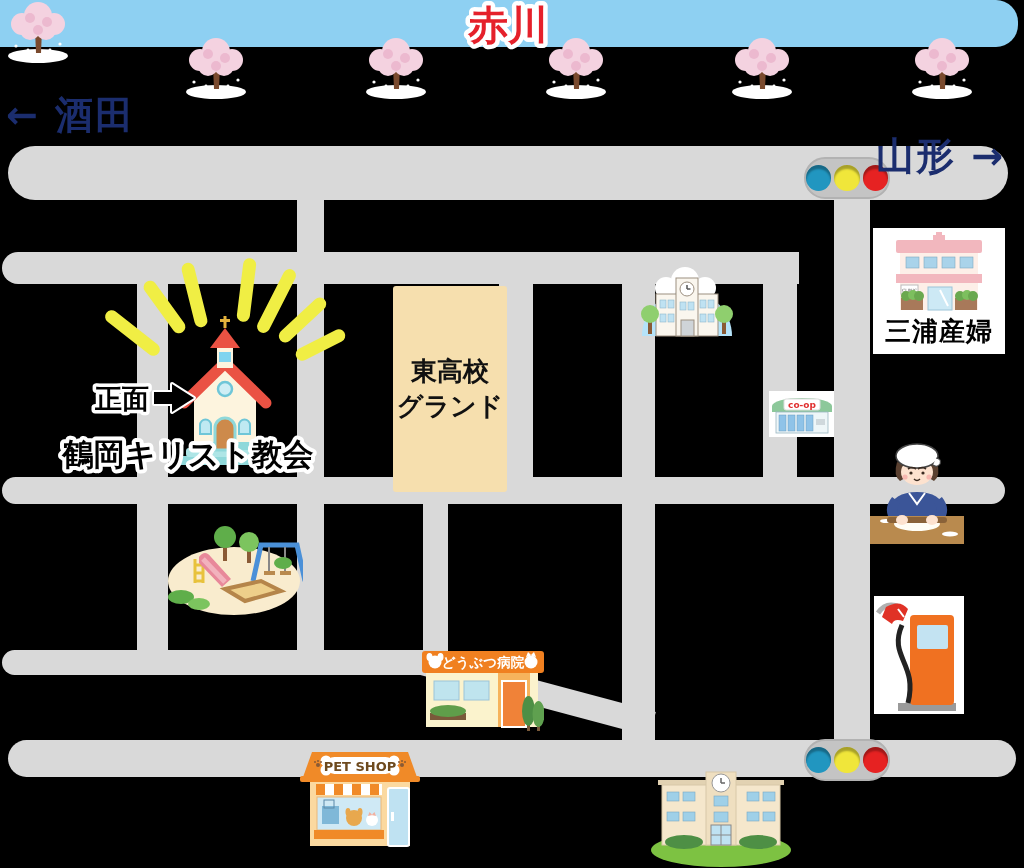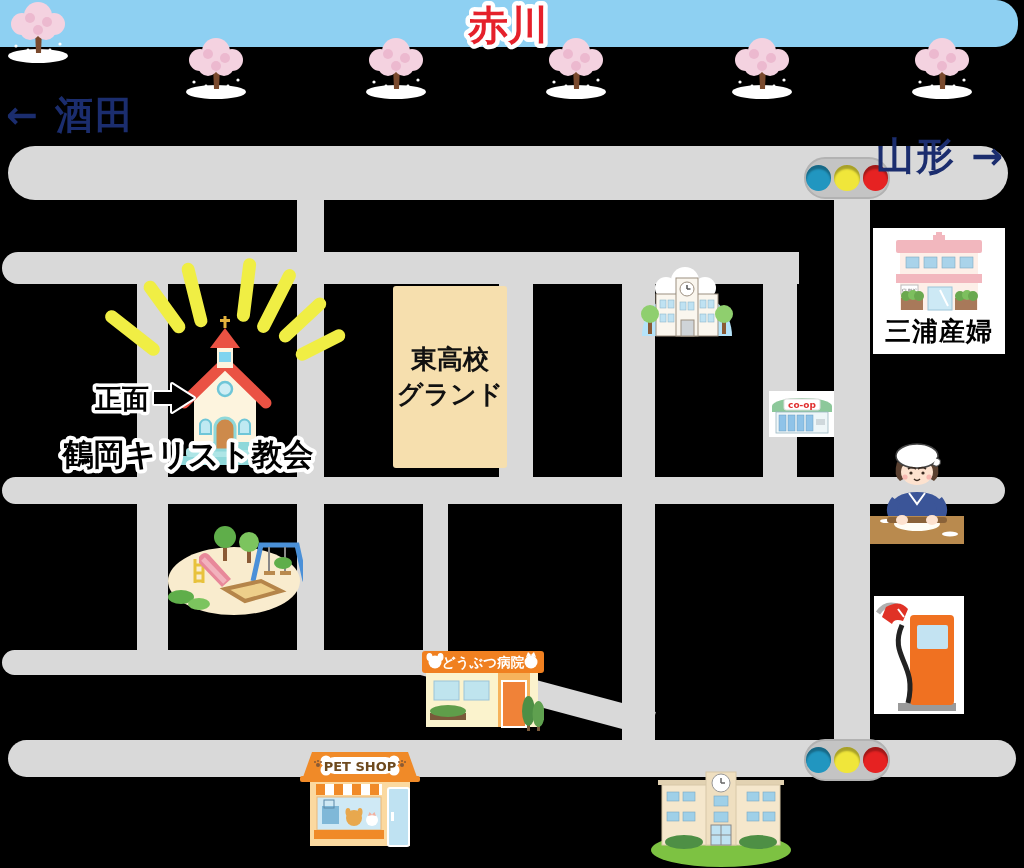--- a/index.html
+++ b/index.html
@@ -41,21 +41,21 @@
   #road-vertical-coop{left:763px;top:256px;width:34px;height:248px;}
   #road-vertical-east{left:834px;top:160px;width:36px;height:612px;}
   
   .signal{width:86px;height:42px;background:var(--signal-housing);border:2px solid #b2b2b2;
           border-radius:22px;z-index:4;display:flex;align-items:center;justify-content:center;gap:3px;box-sizing:border-box;}
   #signal-top{left:804px;top:157px;}
   #signal-bottom{left:804px;top:739px;}
   .lamp{width:26px;height:26px;border-radius:50%;box-shadow:inset 0 4px 2px rgba(0,0,0,.30);}
   .lamp.blue{background:var(--signal-blue);} .lamp.yellow{background:var(--signal-yellow);} .lamp.red{background:var(--signal-red);}
   
-  #school-ground{left:393px;top:286px;width:114px;height:182px;background:var(--ground-fill);border-radius:3px;
+  #school-ground{left:393px;top:286px;width:114px;height:206px;background:var(--ground-fill);border-radius:3px;
                  z-index:2;display:flex;flex-direction:column;align-items:center;justify-content:center;gap:6px;}
   #school-ground div{font-size:26px;font-weight:bold;color:var(--label-text);line-height:1.1;}
   
   .ray{width:13px;background:var(--ray);border-radius:7px;z-index:2;}
   #church-svg{left:170px;top:314px;z-index:3;}
   #front-label-svg{left:88px;top:376px;z-index:5;}
   #church-name-svg{left:48px;top:432px;z-index:5;}
   
   .whitebox{background:#fff;z-index:2;}
   #clinic-box{left:873px;top:228px;width:132px;height:126px;overflow:hidden;}

